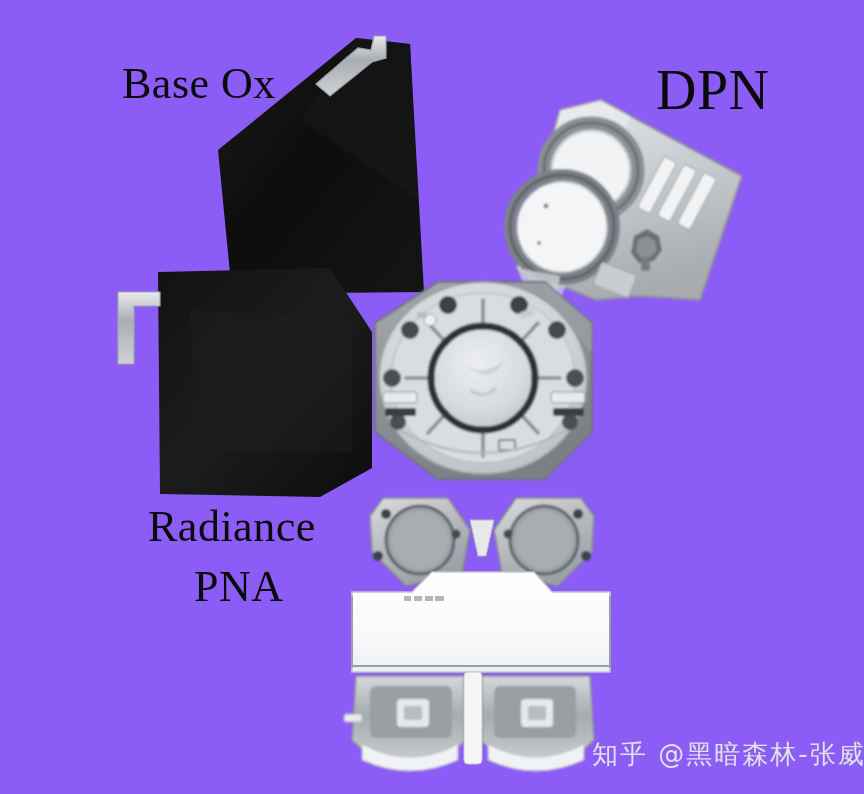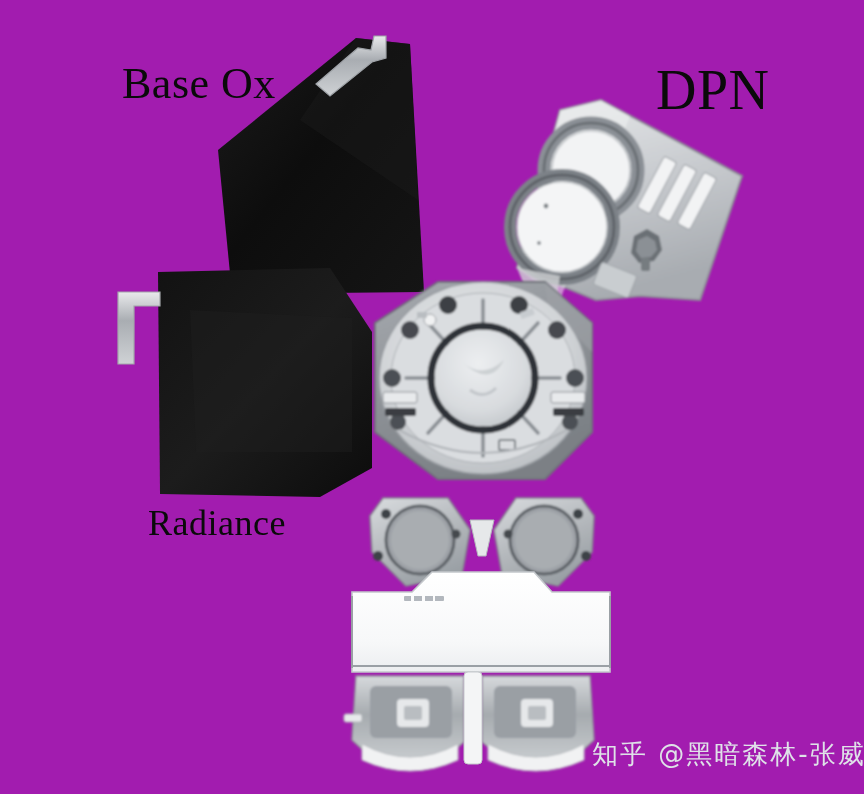--- a/index.html
+++ b/index.html
@@ -6,36 +6,36 @@
   html,body{margin:0;padding:0;}
   body{
     width:864px;height:794px;
     background:#ffffff;
     font-family:"Liberation Serif", serif;
     overflow:hidden;
   }
   #stage{
     position:relative;
     width:864px;height:794px;
-    background:#a21caf;
+    background:#8b5cf6;
     overflow:hidden;
   }
 
   
   .label{
     position:absolute;
     font-family:"Liberation Serif","DejaVu Serif",serif;
     color:#0a0a0a;
     white-space:nowrap;
     letter-spacing:.5px;
     line-height:1.02;
   }
   #lbl-baseox{ left:122px; top:62px; font-size:44px; }
   #lbl-dpn{ left:656px; top:62px; font-size:56px; }
-  #lbl-radiance{ left:148px; top:505px; font-size:36px; }
+  #lbl-radiance{ left:148px; top:505px; font-size:44px; }
   #lbl-pna{ left:194px; top:565px; font-size:44px; }
 
   
   #watermark{
     position:absolute;
     left:592px; top:737px;
     font-family:"DejaVu Sans","Liberation Sans",sans-serif;
     font-size:26px;
     color:#dfe2e8;
     letter-spacing:2px;
@@ -280,16 +280,17 @@
   </div>
 
   <div id="efem-microtext"></div>
 
   <div class="label" id="lbl-baseox">Base Ox</div>
 
   <div class="label" id="lbl-dpn">DPN</div>
 
   <div class="label" id="lbl-radiance">Radiance</div>
 
+  <div class="label" id="lbl-pna">PNA</div>
 
   <div id="watermark">知乎 @黑暗森林-张威</div>
 
 </div>
 
 </body></html>

